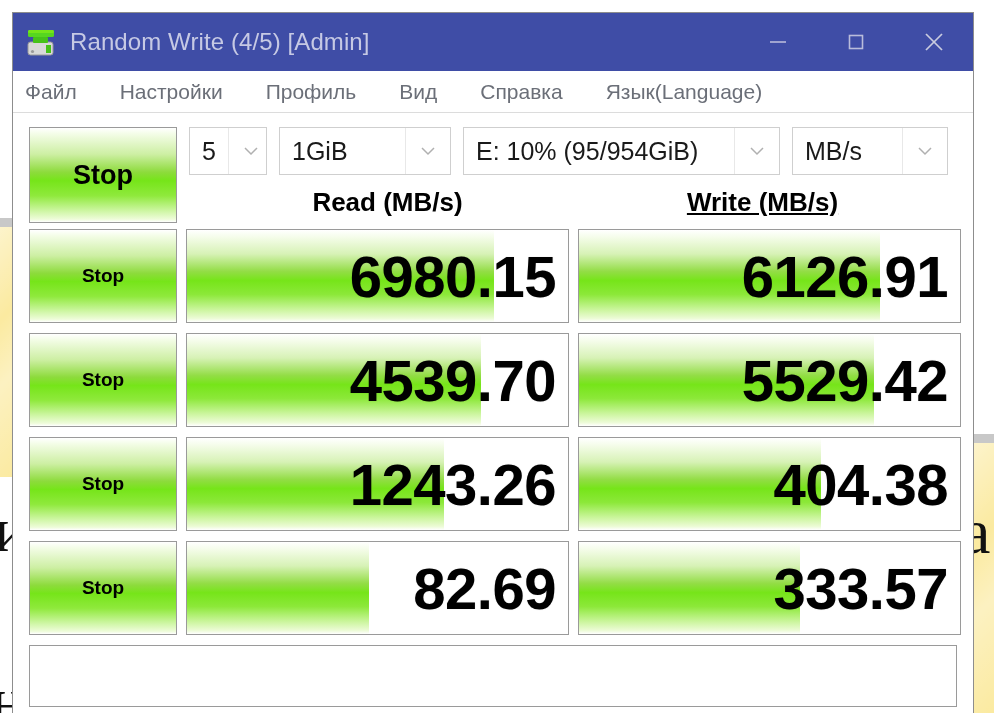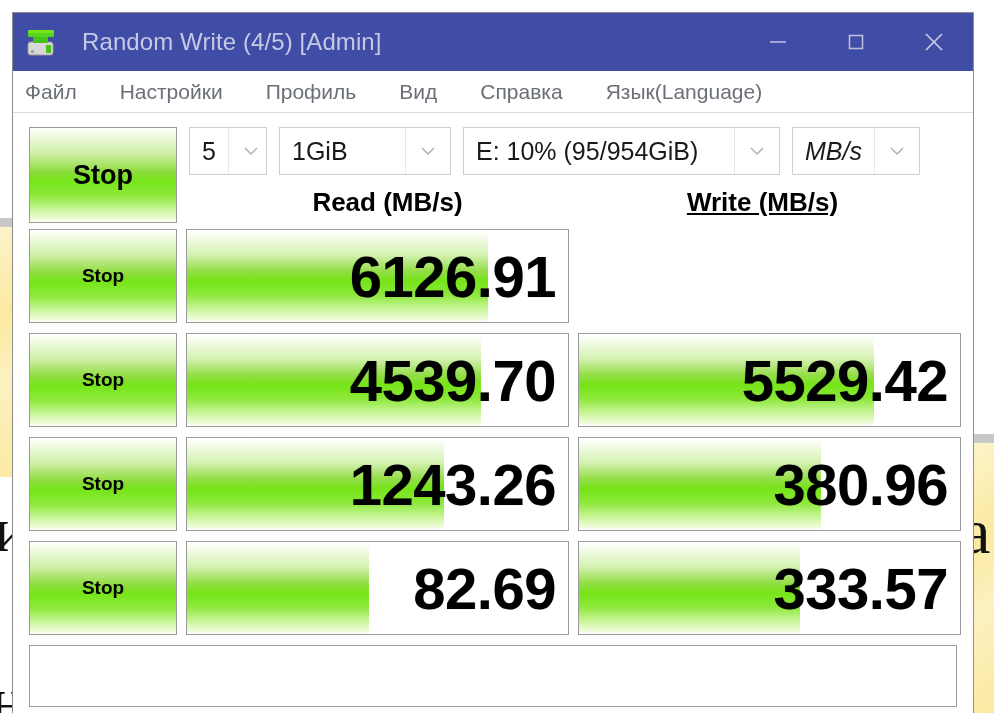--- a/index.html
+++ b/index.html
@@ -76,21 +76,21 @@
     display: flex;
     align-items: center;
   }
   #app-icon {
     width: 34px; height: 34px;
     margin-left: 11px;
     position: relative;
     flex: 0 0 auto;
   }
   #title-text {
-    margin-left: 24px;
+    margin-left: 12px;
     color: #c6c9e4;
     font-size: 24px;
     font-family: "Liberation Sans", sans-serif;
     letter-spacing: 0.1px;
     white-space: nowrap;
   }
   #window-controls {
     margin-left: auto;
     display: flex;
     height: 58px;
@@ -186,21 +186,21 @@
     border-left: 1px solid #e8e8e8;
     display: flex;
     align-items: center;
     justify-content: center;
     flex: 0 0 auto;
   }
   #combo-count { width: 78px; }
   #combo-count .combo-value { text-align: left; }
   #combo-size  { width: 172px; justify-content: space-between; }
   #combo-drive { width: 317px; }
-  #combo-unit  { width: 128px; font-style: italic; }
+  #combo-unit  { width: 156px; }
 
   
   #col-headers {
     position: relative;
     height: 40px;
     margin-top: 2px;
   }
   .col-header {
     position: absolute;
     top: 0;
@@ -372,20 +372,24 @@
     <div id="col-headers">
       <div class="col-header" id="header-read">Read (MB/s)</div>
       <div class="col-header" id="header-write">Write (MB/s)</div>
     </div>
 
     <div id="rows">
 
       <div class="row">
         <div class="btn-green row-stop">Stop</div>
         <div class="cell">
+          <div class="cell-fill" style="width: 80.7%;"></div>
+          <div class="cell-value">6980.15</div>
+        </div>
+        <div class="cell">
           <div class="cell-fill" style="width: 79.1%;"></div>
           <div class="cell-value">6126.91</div>
         </div>
       </div>
 
       <div class="row">
         <div class="btn-green row-stop">Stop</div>
         <div class="cell">
           <div class="cell-fill" style="width: 77.2%;"></div>
           <div class="cell-value">4539.70</div>
@@ -397,21 +401,21 @@
       </div>
 
       <div class="row">
         <div class="btn-green row-stop">Stop</div>
         <div class="cell">
           <div class="cell-fill" style="width: 67.4%;"></div>
           <div class="cell-value">1243.26</div>
         </div>
         <div class="cell">
           <div class="cell-fill" style="width: 63.6%;"></div>
-          <div class="cell-value">380.96</div>
+          <div class="cell-value">404.38</div>
         </div>
       </div>
 
       <div class="row">
         <div class="btn-green row-stop">Stop</div>
         <div class="cell">
           <div class="cell-fill" style="width: 47.8%;"></div>
           <div class="cell-value">82.69</div>
         </div>
         <div class="cell">

